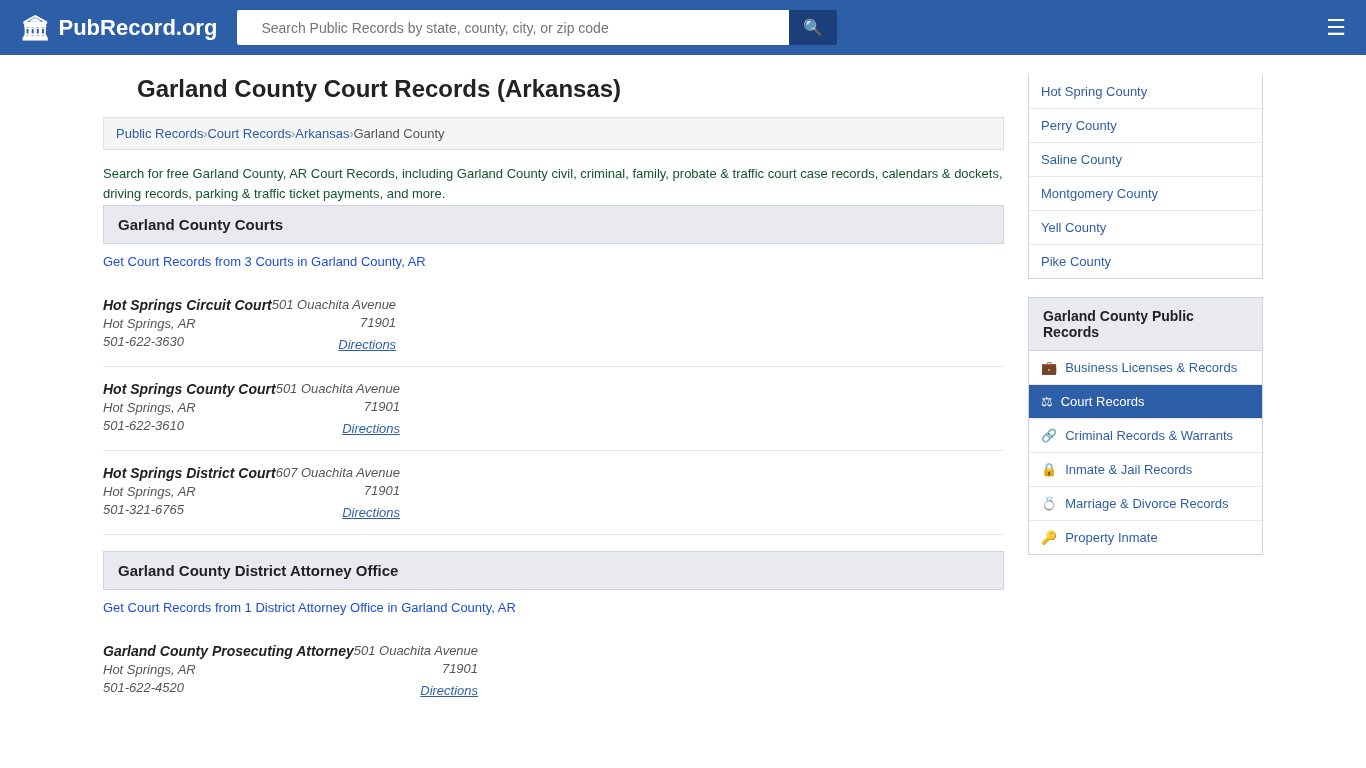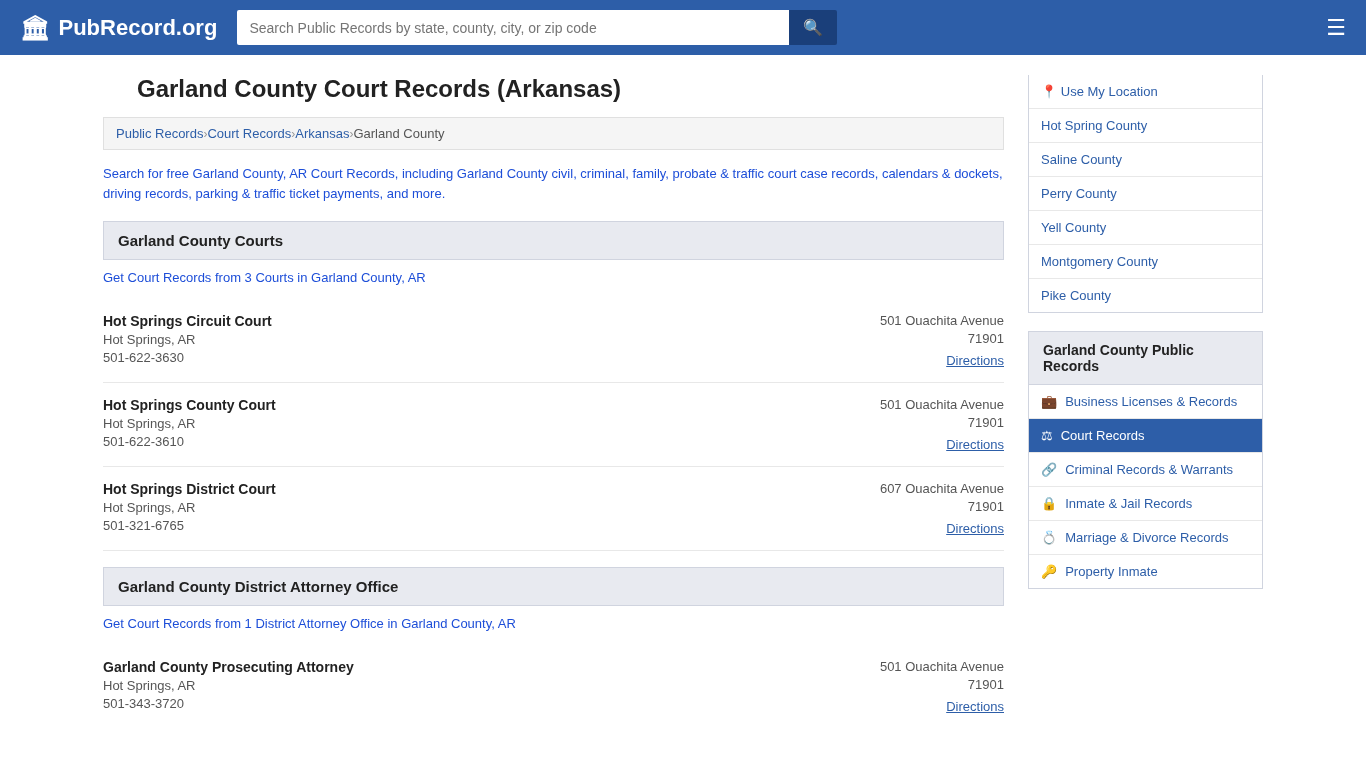--- a/index.html
+++ b/index.html
@@ -26,21 +26,21 @@
     .header-logo .logo-icon {
       font-size: 24px;
     }
     .header-search {
       display: flex;
       flex: 1;
       max-width: 600px;
     }
     .header-search input {
       flex: 1;
-      padding: 8px 12px;
+      padding: 8px 24px;
       border: none;
       font-size: 14px;
       outline: none;
       border-radius: 2px 0 0 2px;
     }
     .header-search button {
       background: #1a3f7a;
       border: none;
       color: #fff;
       padding: 8px 14px;
@@ -96,22 +96,22 @@
     }
     .breadcrumb a {
       color: #2d5ea8;
       text-decoration: none;
     }
     .breadcrumb .sep { color: #999; font-size: 12px; }
 
     
     .description {
       font-size: 13px;
-      color: #1d4ed8;
-      margin-bottom: 18px;
+      color: #14532d;
+      margin-bottom: 2px;
       line-height: 1.5;
     }
 
     
     .section-header {
       background: #e8eaf0;
       border: 1px solid #d0d4df;
       padding: 10px 14px;
       font-size: 15px;
       font-weight: bold;
@@ -122,23 +122,24 @@
     
     .record-count {
       font-size: 13px;
       color: #1d4ed8;
       margin-bottom: 14px;
     }
 
     
     .court-entry {
       display: flex;
-      justify-content: space-between;
+      justify-content: flex-start;
       border-bottom: 1px solid #e8e8e8;
       padding: 14px 0;
+      font-style: italic;
     }
     .court-entry:last-child { border-bottom: none; }
     .court-left {}
     .court-name {
       font-weight: bold;
       font-size: 14px;
       color: #222;
       margin-bottom: 3px;
     }
     .court-city {
@@ -307,57 +308,51 @@
     </div>
 
     <div style="margin-top: 16px;">
       <div class="section-header">Garland County District Attorney Office</div>
       <p class="record-count">Get Court Records from 1 District Attorney Office in Garland County, AR</p>
 
       <div class="court-entry">
         <div class="court-left">
           <div class="court-name">Garland County Prosecuting Attorney</div>
           <div class="court-city">Hot Springs, AR</div>
-          <div class="court-phone">501-343-3720</div>
+          <div class="court-phone">501-622-4520</div>
         </div>
         <div class="court-right">
           <div class="court-address">501 Ouachita Avenue</div>
           <div class="court-zip">71901</div>
           <div class="court-directions">
             <a href="#">Directions</a>
           </div>
         </div>
       </div>
     </div>
 
   </div>
 
   <aside class="sidebar">
 
     <ul class="sidebar-county-list">
       <li>
-        <a href="#">
-          <span>📍</span>
-          <span>Use My Location</span>
-        </a>
-      </li>
-      <li>
         <a href="#">Hot Spring County</a>
       </li>
       <li>
+        <a href="#">Perry County</a>
+      </li>
+      <li>
         <a href="#">Saline County</a>
       </li>
       <li>
-        <a href="#">Perry County</a>
+        <a href="#">Montgomery County</a>
       </li>
       <li>
         <a href="#">Yell County</a>
-      </li>
-      <li>
-        <a href="#">Montgomery County</a>
       </li>
       <li>
         <a href="#">Pike County</a>
       </li>
     </ul>
 
     <div class="sidebar-section-title">Garland County Public Records</div>
     <ul class="sidebar-list">
       <li>
         <a href="#">

